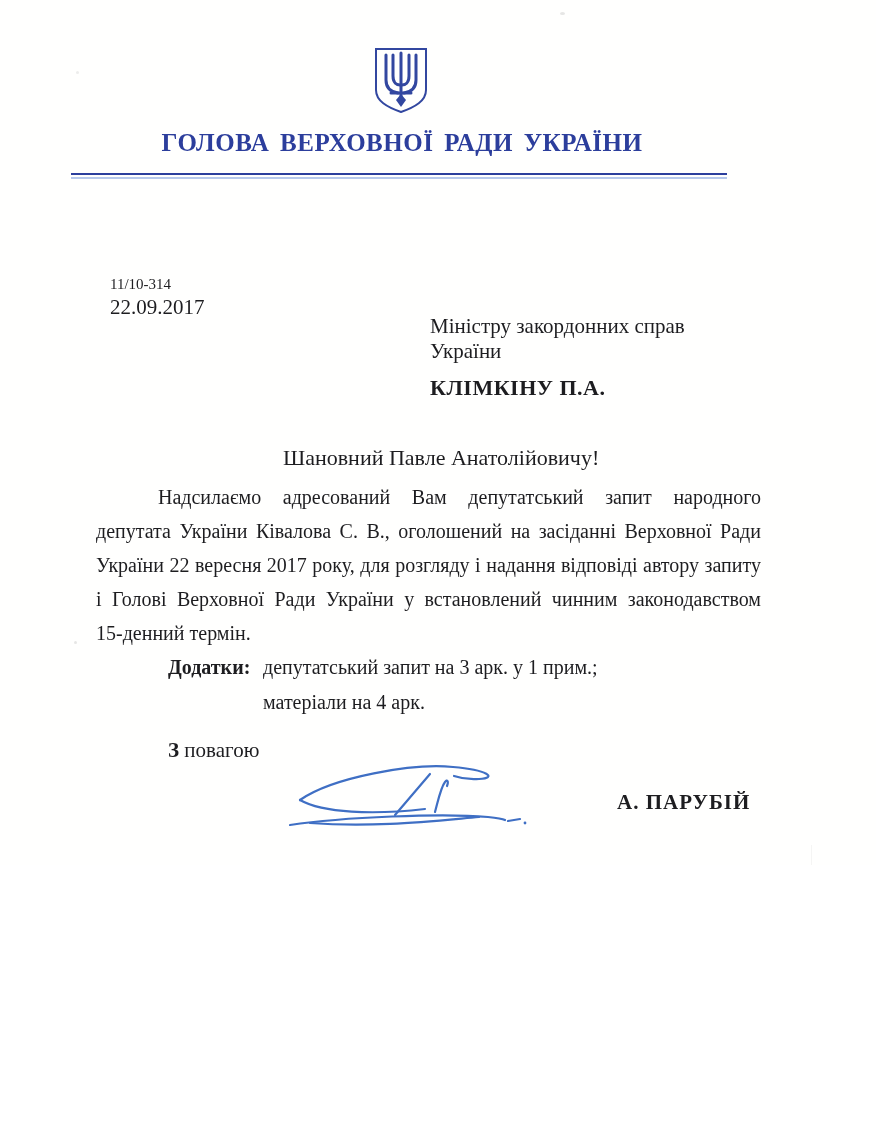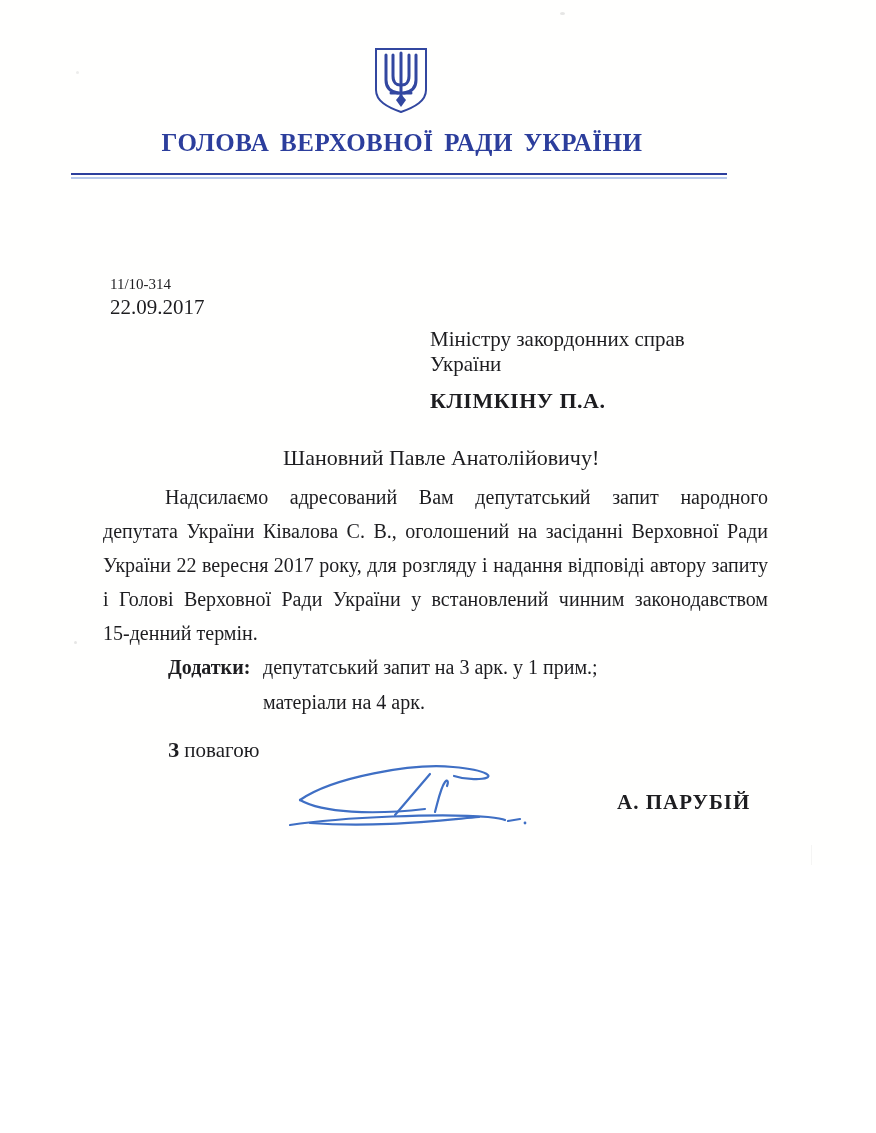--- a/index.html
+++ b/index.html
@@ -16,28 +16,28 @@
     letter-spacing:.5px;word-spacing:4px;white-space:nowrap;
   }
   .rule{
     left:71px;top:173px;width:656px;height:2px;
     border-top:2.5px solid #2c3f9d;border-bottom:2px solid #b7c9ec;
   }
   
   .ref{left:110px;top:236px;font-size:15px;margin-top:40px;}
   .date{left:110px;top:295px;font-size:21px;}
   
-  .addressee{left:430px;top:327px;width:298px;font-size:21px;}
+  .addressee{left:430px;top:314px;width:298px;font-size:21px;}
   .addressee .name{
     margin-top:11px;text-align:left;font-weight:bold;font-size:22px;letter-spacing:.5px;
   }
   
   .salutation{left:283px;top:445px;font-size:22px;}
   
-  .letter-body{left:103px;top:480px;width:665px;font-size:20px;}
+  .letter-body{left:96px;top:480px;width:665px;font-size:20px;}
   .bl{line-height:34px;}
   .just{text-align:justify;text-align-last:justify;}
   .indent{padding-left:62px;}
   
   .attachments{left:168px;top:650px;display:flex;font-size:20px;justify-content:center;}
   .att-label{font-weight:bold;width:95px;flex:0 0 95px;line-height:35px;}
   .att-items div{line-height:35px;}
   
   .closing{left:168px;top:727px;font-size:21px;margin-top:11px;}
   .closing .z{font-weight:bold;}

